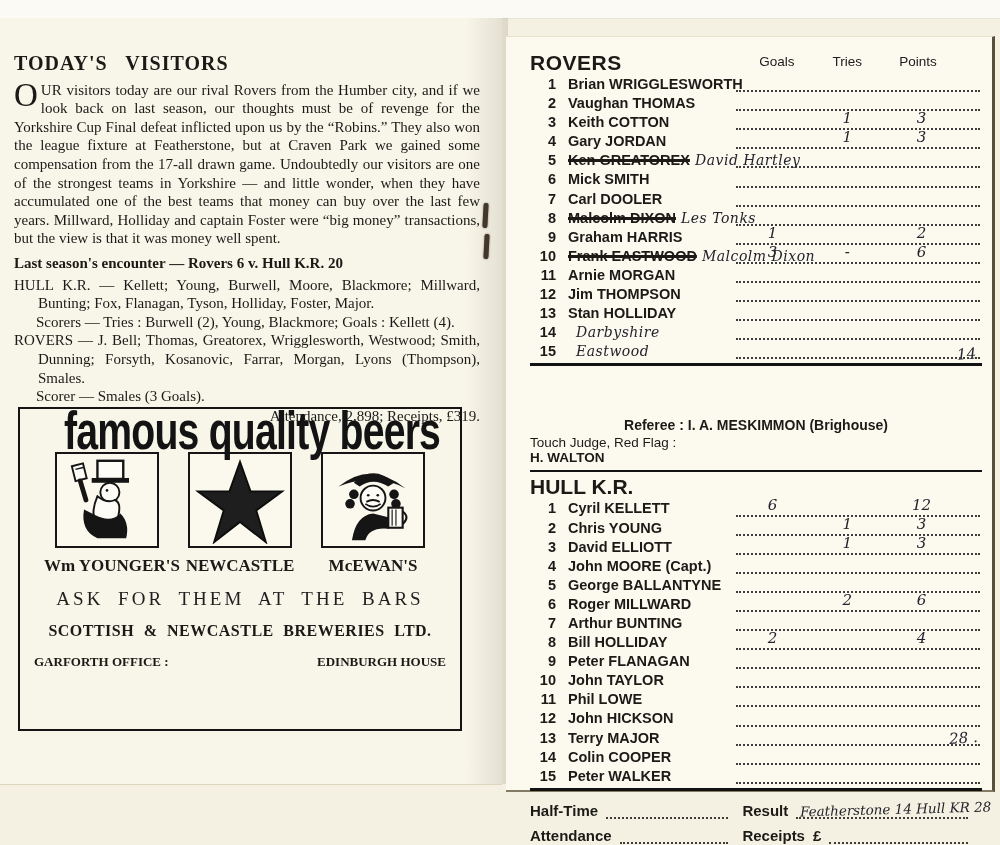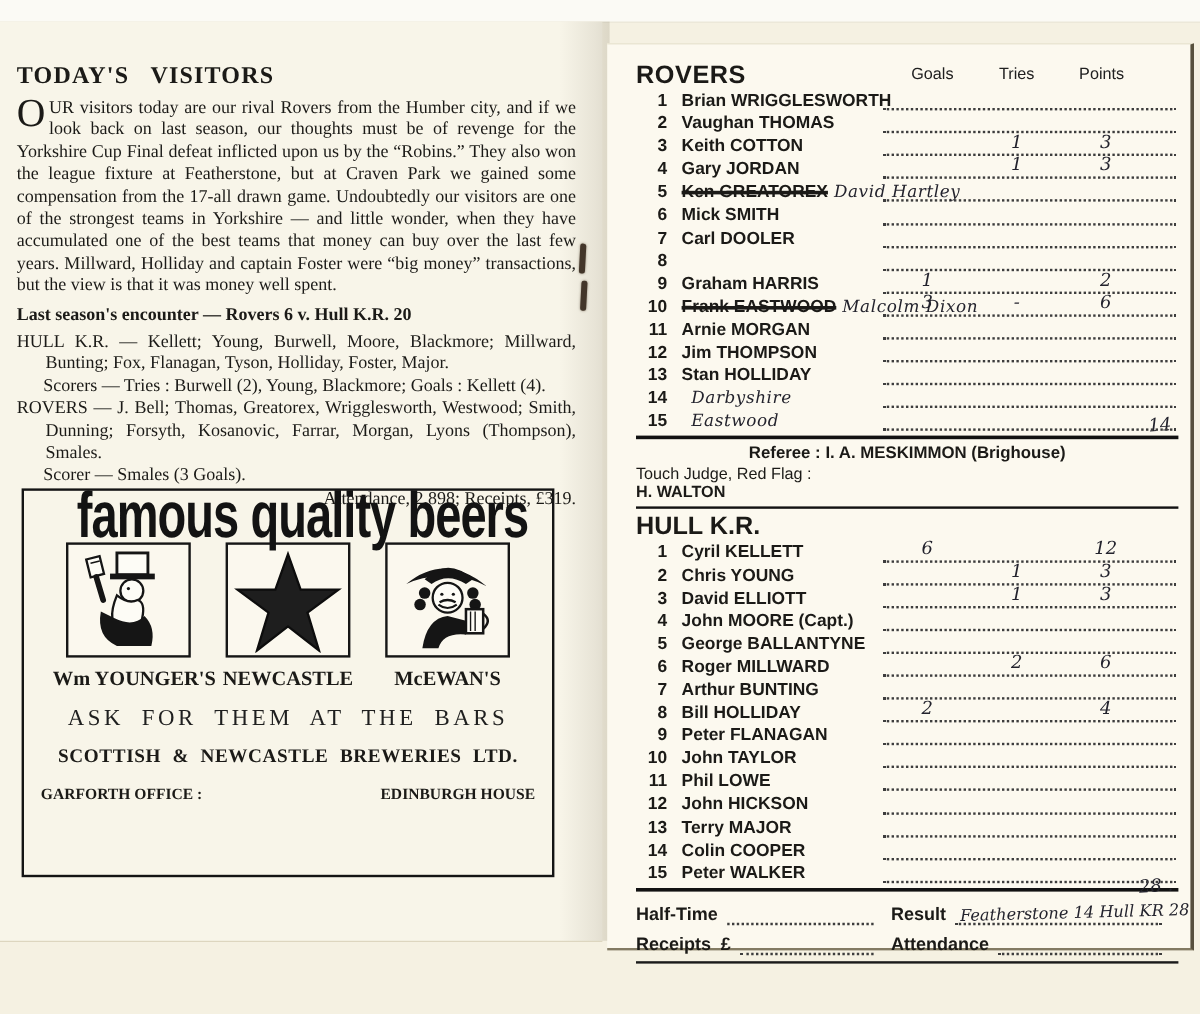--- a/index.html
+++ b/index.html
@@ -58,21 +58,21 @@
   .struck{text-decoration:line-through;text-decoration-thickness:2.5px;}
   .hand, .hand-val{font-family:"DejaVu Serif",serif;font-style:italic;color:#23232d;}
   .pname .hand{font-weight:normal;font-size:14px;margin-left:5px;letter-spacing:.5px;}
   .leader{position:absolute;left:206px;right:2px;bottom:2px;height:15px;border-bottom:2px dotted #3d3d3d;z-index:1;}
   .val{position:absolute;bottom:1px;transform:translateX(-50%);font-size:15px;}
   .val-goals{left:15%;} .val-tries{left:45.6%;} .val-points{left:76%;}
   .team-total{position:absolute;font-size:15px;transform:rotate(-4deg);}
 
   .rule-heavy{border-top:3px solid #121212;margin:2px 0 0 0;}
   .rule-med{border-top:2.5px solid #121212;margin:1px 0 0 0;}
-  .officials{padding:3px 0 4px 0;}
+  .officials{padding:3px 0 4px 0;margin-top:48px;}
   .ref-line{text-align:center;font-weight:bold;font-size:14px;height:17px;}
   .tj-row{display:flex;justify-content:space-between;font-size:13.5px;margin-top:1px;}
   .tj-col-right{text-align:right;}
   .tj-name{font-weight:bold;}
   .hull-title{font-size:21px;font-weight:bold;margin:3px 0 1px 0;height:23px;}
 
   .footer-grid{display:grid;grid-template-columns:47% 53%;row-gap:3px;padding-top:6px;}
   .fcell{display:flex;align-items:flex-end;height:22px;padding-right:14px;}
   .flabel{font-weight:bold;font-size:15px;margin-right:8px;white-space:nowrap;}
   .fleader{flex:1;border-bottom:2px dotted #3d3d3d;height:14px;position:relative;}
@@ -231,20 +231,21 @@
     <span class="pnum">7</span>
     <span class="pname"><span>Carl DOOLER</span></span>
     <div class="leader">
       
       
       
     </div>
   </div>
         <div class="prow">
     <span class="pnum">8</span>
+    <span class="pname"><span class="struck">Malcolm DIXON</span><span class="hand">Les Tonks</span></span>
     <div class="leader">
       
       
       
     </div>
   </div>
         <div class="prow">
     <span class="pnum">9</span>
     <span class="pname"><span>Graham HARRIS</span></span>
     <div class="leader">
@@ -471,24 +472,24 @@
         <span class="flabel">Half-Time</span>
         <span class="fleader"></span>
       </div>
       <div class="fcell">
         <span class="flabel">Result</span>
         <span class="fleader">
           <span class="result-hand hand">Featherstone  14   Hull KR 28</span>
         </span>
       </div>
       <div class="fcell">
+        <span class="flabel">Attendance</span>
+        <span class="fleader"></span>
+      </div>
+      <div class="fcell">
         <span class="flabel">Receipts</span>
         <span class="flabel">£</span>
         <span class="fleader"></span>
       </div>
-      <div class="fcell">
-        <span class="flabel">Attendance</span>
-        <span class="fleader"></span>
-      </div>
     </div>
     <div class="bottom-rule"></div>
   </div>
 </div>
 
 </body></html>

